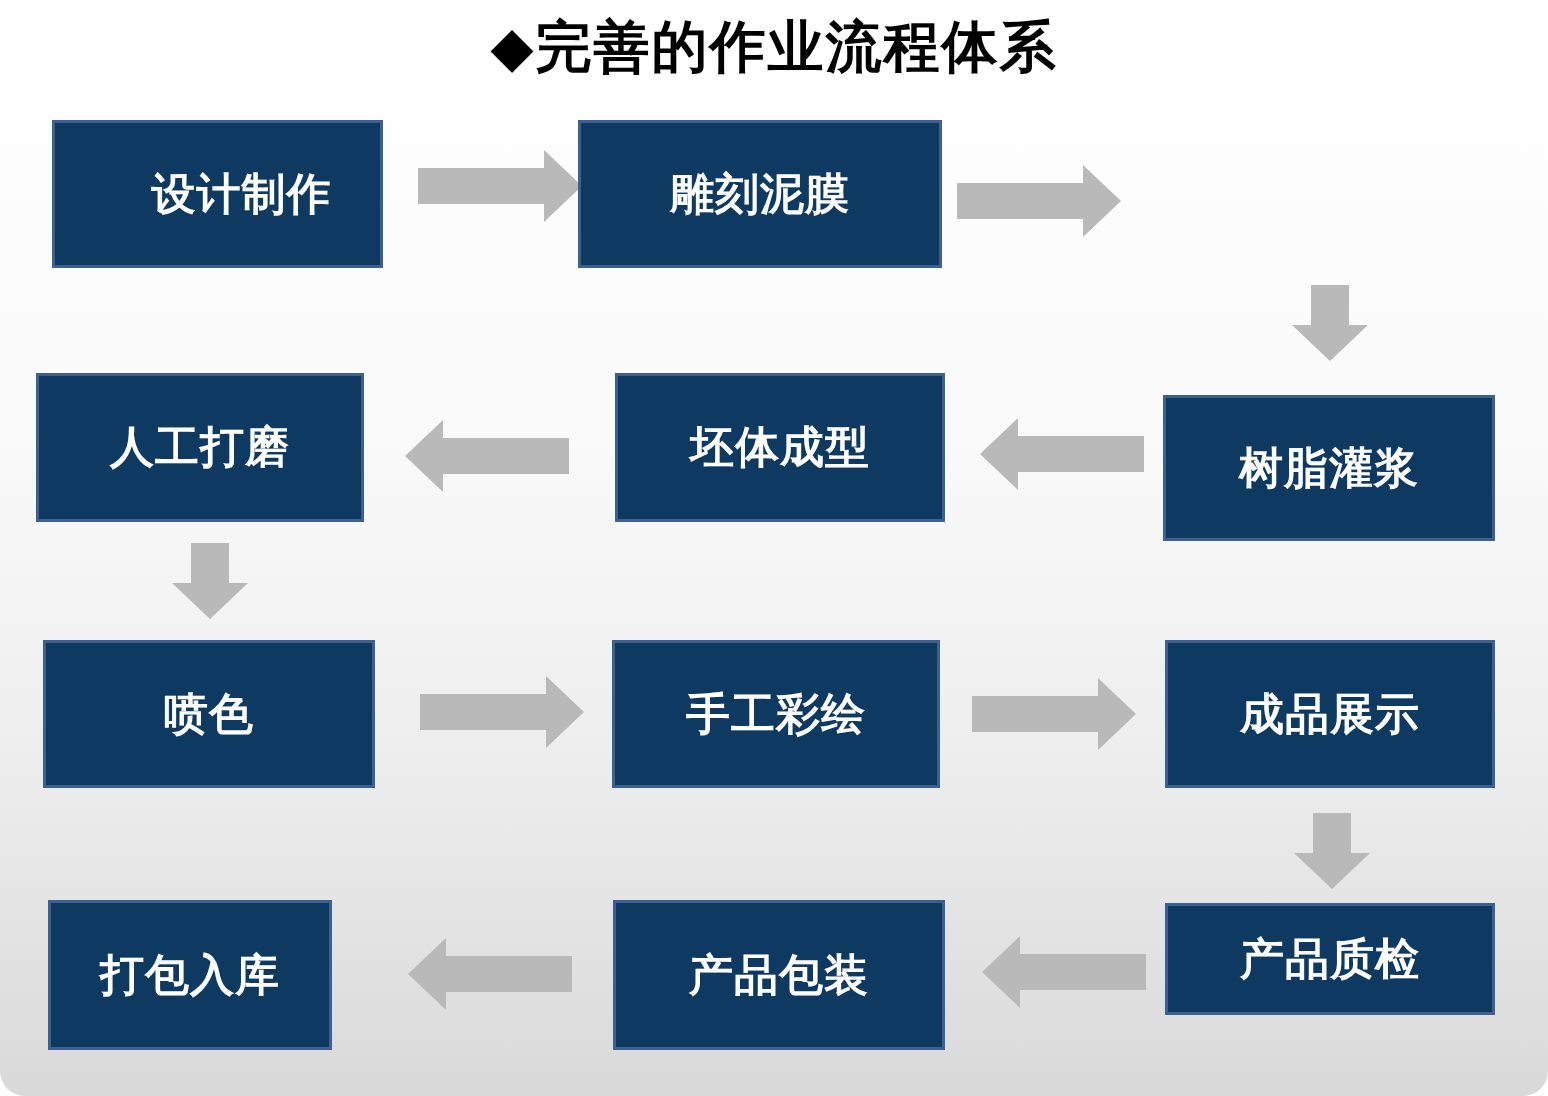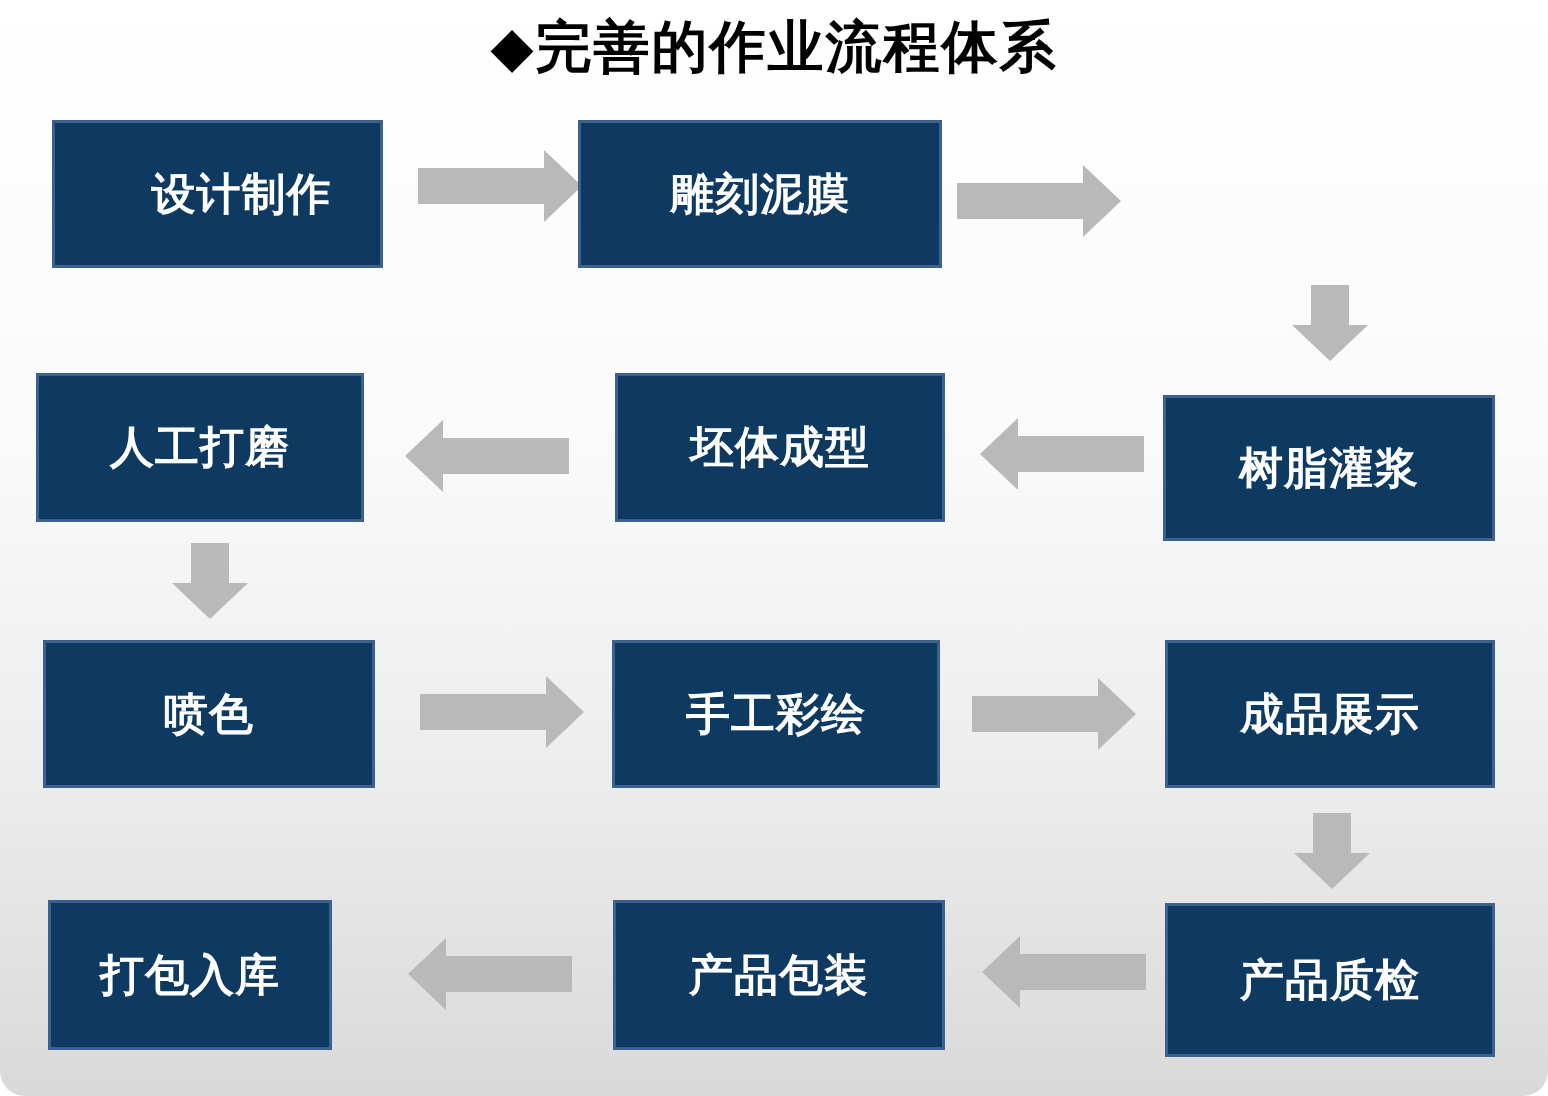--- a/index.html
+++ b/index.html
@@ -60,21 +60,21 @@
   #b3  { left: 36px;   top: 373px; width: 328px; height: 149px; }
   #b4  { left: 615px;  top: 373px; width: 330px; height: 149px; }
   #b5  { left: 1163px; top: 395px; width: 332px; height: 146px; }
   
   #b6  { left: 43px;   top: 640px; width: 332px; height: 148px; }
   #b7  { left: 612px;  top: 640px; width: 328px; height: 148px; }
   #b8  { left: 1165px; top: 640px; width: 330px; height: 148px; }
   
   #b9  { left: 48px;   top: 900px; width: 284px; height: 150px; }
   #b10 { left: 613px;  top: 900px; width: 332px; height: 150px; }
-  #b11 { left: 1165px; top: 903px; width: 330px; height: 154px; }
+  #b11 { left: 1165px; top: 903px; width: 330px; height: 112px; }
 
   
   #a-r1a { left: 418px;  top: 150px; }
   #a-r1b { left: 957px;  top: 165px; }
   #a-r2a { left: 405px;  top: 420px; }
   #a-r2b { left: 980px;  top: 418px; }
   #a-r3a { left: 420px;  top: 676px; }
   #a-r3b { left: 972px;  top: 678px; }
   #a-r4a { left: 408px;  top: 938px; }
   #a-r4b { left: 982px;  top: 936px; }

